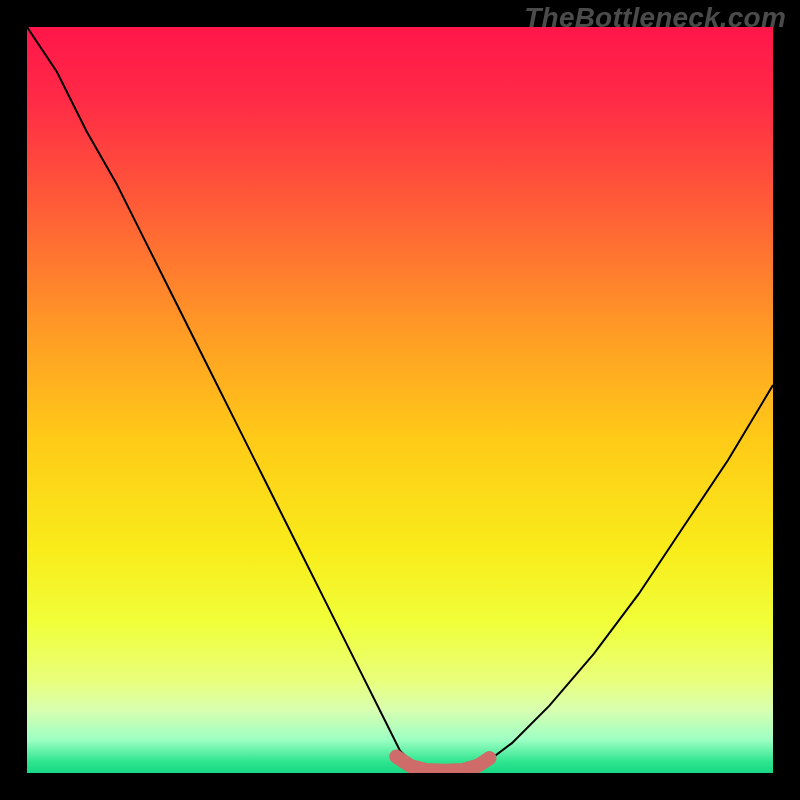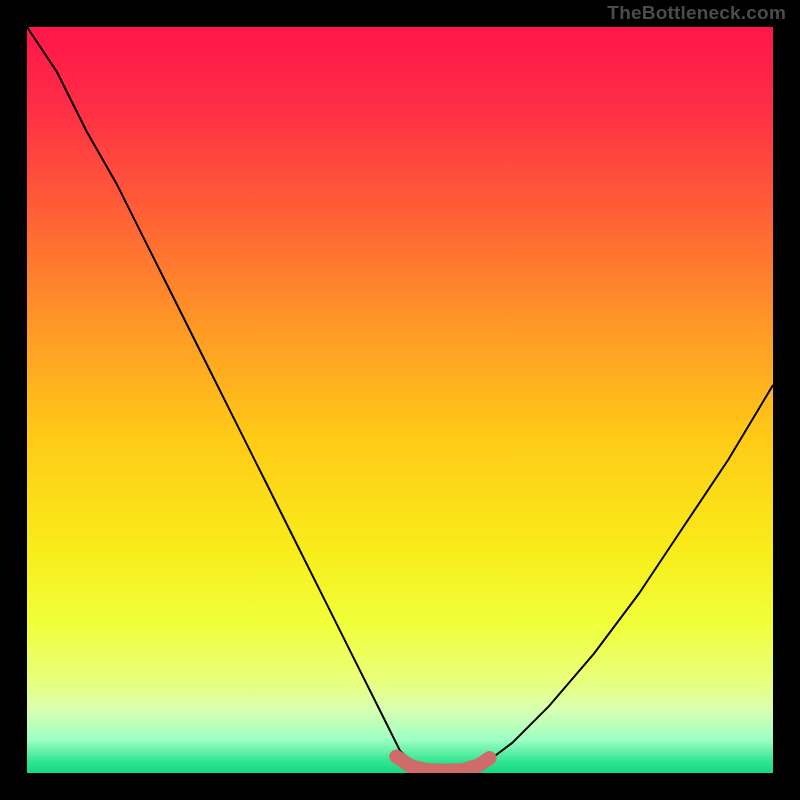--- a/index.html
+++ b/index.html
@@ -14,25 +14,26 @@
   .frame {
     position: relative;
     width: 800px;
     height: 800px;
     background: #000000;
   }
   .watermark {
     position: absolute;
     top: 2px;
     right: 14px;
-    font-size: 19px;
+    font-size: 28px;
     font-weight: 600;
     color: #4b4b4b;
     letter-spacing: 0.2px;
     user-select: none;
+    font-style: italic;
   }
   .plot {
     position: absolute;
     left: 27px;
     top: 27px;
     width: 746px;
     height: 746px;
   }
   .plot svg {
     display: block;

